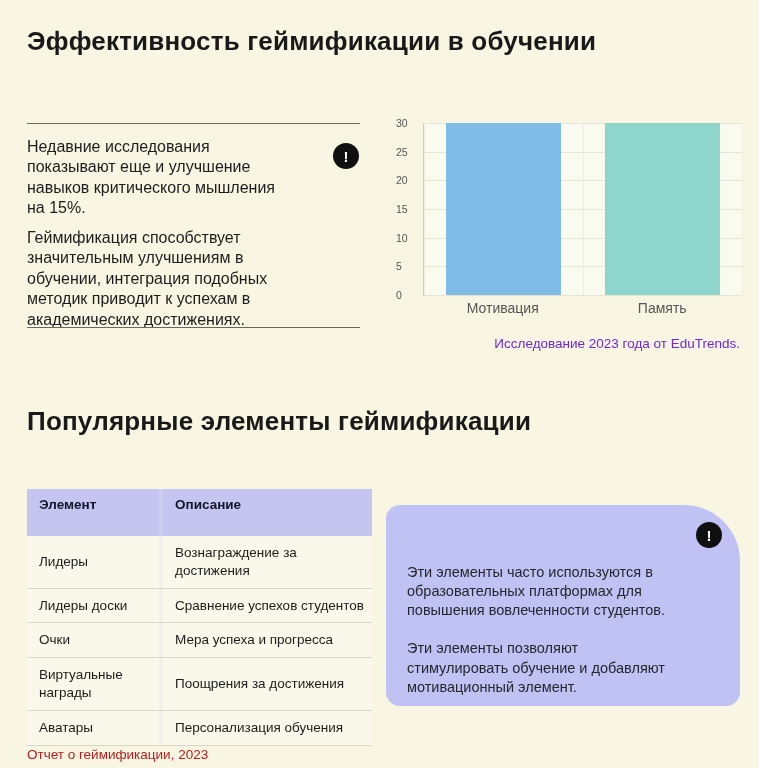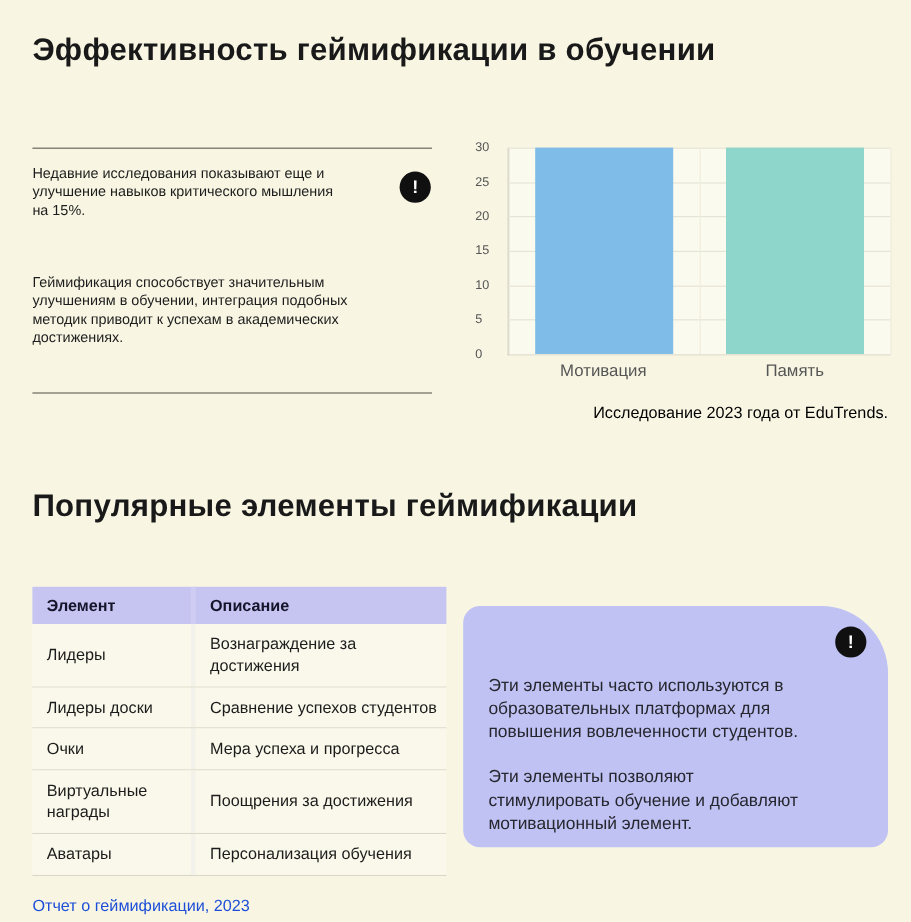--- a/index.html
+++ b/index.html
@@ -8,21 +8,21 @@
 
   
   .title{position:absolute;left:27px;margin:0;font-weight:700;color:#191919;font-size:26px;letter-spacing:.2px;}
   .t1{top:26px;}
   .t2{top:406px;}
 
   
   .hr{position:absolute;left:27px;width:333px;height:1px;background:#6b675c;}
   .hr-top{top:123px;}
   .hr-bottom{top:327px;}
-  .para{position:absolute;left:27px;margin:0;font-size:12px;line-height:1.28;color:#1d1d1d;}
+  .para{position:absolute;left:27px;margin:0;font-size:16px;line-height:1.28;color:#1d1d1d;}
   .p1{top:137px;width:255px;}
   .p2{top:228px;width:292px;}
   .excl{width:26px;height:26px;border-radius:50%;background:#101010;color:#ffffff;
         display:flex;align-items:center;justify-content:center;
         font-size:15px;font-weight:700;line-height:1;}
   .excl-main{position:absolute;left:333px;top:143px;}
 
   
   .chart{position:absolute;left:395px;top:118px;width:347px;}
   .legend{display:flex;align-items:center;justify-content:center;gap:6px;margin-left:28px;height:13px;}
@@ -30,39 +30,39 @@
   .legend-label{font-size:10px;color:#4a4a4a;}
   .plot{position:relative;margin-left:28px;margin-top:5px;height:172px;background:#fbfaef;
         border-left:1px solid #cfcdbf;border-bottom:1px solid #cfcdbf;}
   .grid{position:absolute;left:0;right:0;height:1px;background:#e6e4d4;}
   .vgrid{position:absolute;top:0;bottom:0;width:1px;background:#efedde;}
   .ytick{position:absolute;left:-28px;width:22px;text-align:left;font-size:10.5px;color:#555555;
          transform:translateY(-50%);}
   .bar{position:absolute;bottom:0;}
   .xlabels{position:relative;margin-left:28px;height:18px;}
   .xtick{position:absolute;top:4px;transform:translateX(-50%);font-size:14px;color:#555555;white-space:nowrap;}
-  .caption{position:absolute;right:19px;top:336px;font-size:13.5px;color:#000000;}
+  .caption{position:absolute;right:19px;top:336px;font-size:13.5px;color:#6d28d9;}
 
   
   .table{position:absolute;left:27px;top:489px;width:345px;}
   .thead{display:grid;grid-template-columns:132px 4px 209px;background:#c6c4f1;}
-  .th{padding:8px 0 8px 12px;font-size:13.5px;font-weight:700;color:#14142a;}
+  .th{padding:8px 0 24px 12px;font-size:13.5px;font-weight:700;color:#14142a;}
   .th-gap{background:#cfcdf4;}
   .tr{display:grid;grid-template-columns:132px 4px 209px;border-bottom:1px solid #d9d7c8;}
   .td{background:#faf8ea;padding:8px 4px 8px 12px;font-size:13.5px;color:#1c1c1c;line-height:1.32;
       display:flex;align-items:center;}
   .col-gap{background:#f3f2ea;}
 
   
   .callout{position:absolute;left:386px;top:505px;width:354px;height:201px;background:#bfc2f3;
            border-radius:14px 56px 14px 14px;box-sizing:border-box;padding:58px 58px 0 21px;}
   .excl-callout{position:absolute;right:18px;top:17px;}
   .cpara{margin:0 0 19px 0;font-size:14.5px;line-height:1.32;color:#26262e;}
 
-  .footer{position:absolute;left:27px;top:747px;font-size:13.5px;color:#1d4ed8;}
+  .footer{position:absolute;left:27px;top:747px;font-size:13.5px;color:#b91c1c;}
 </style>
 </head>
 <body>
 
 <div class="page">
 
   <h1 class="title t1">Эффективность геймификации в обучении</h1>
 
   <div class="hr hr-top"></div>
   <p class="para p1">Недавние исследования показывают еще и улучшение навыков критического мышления на 15%.</p>

